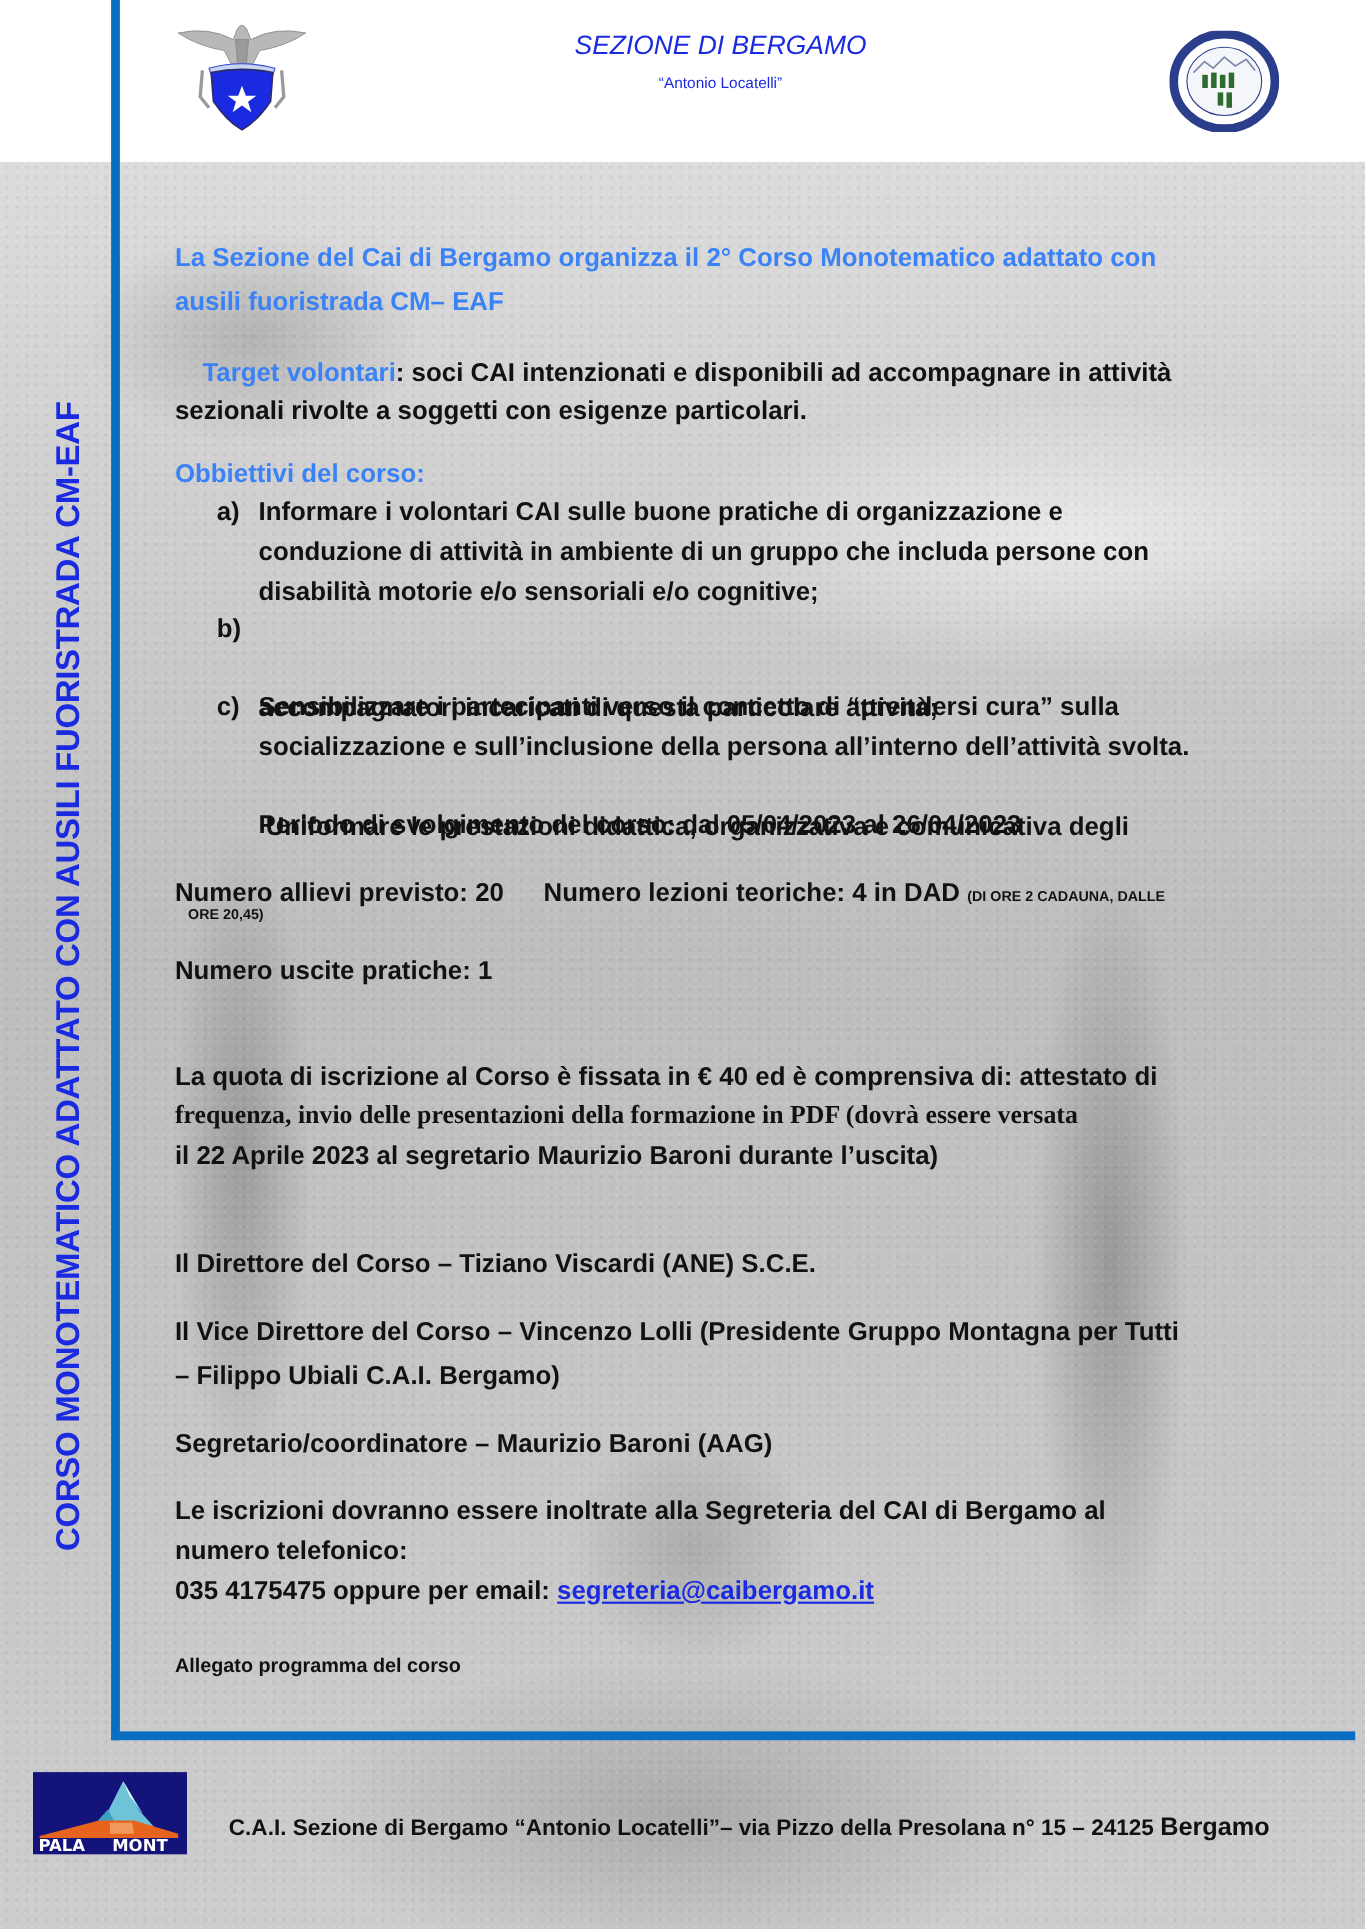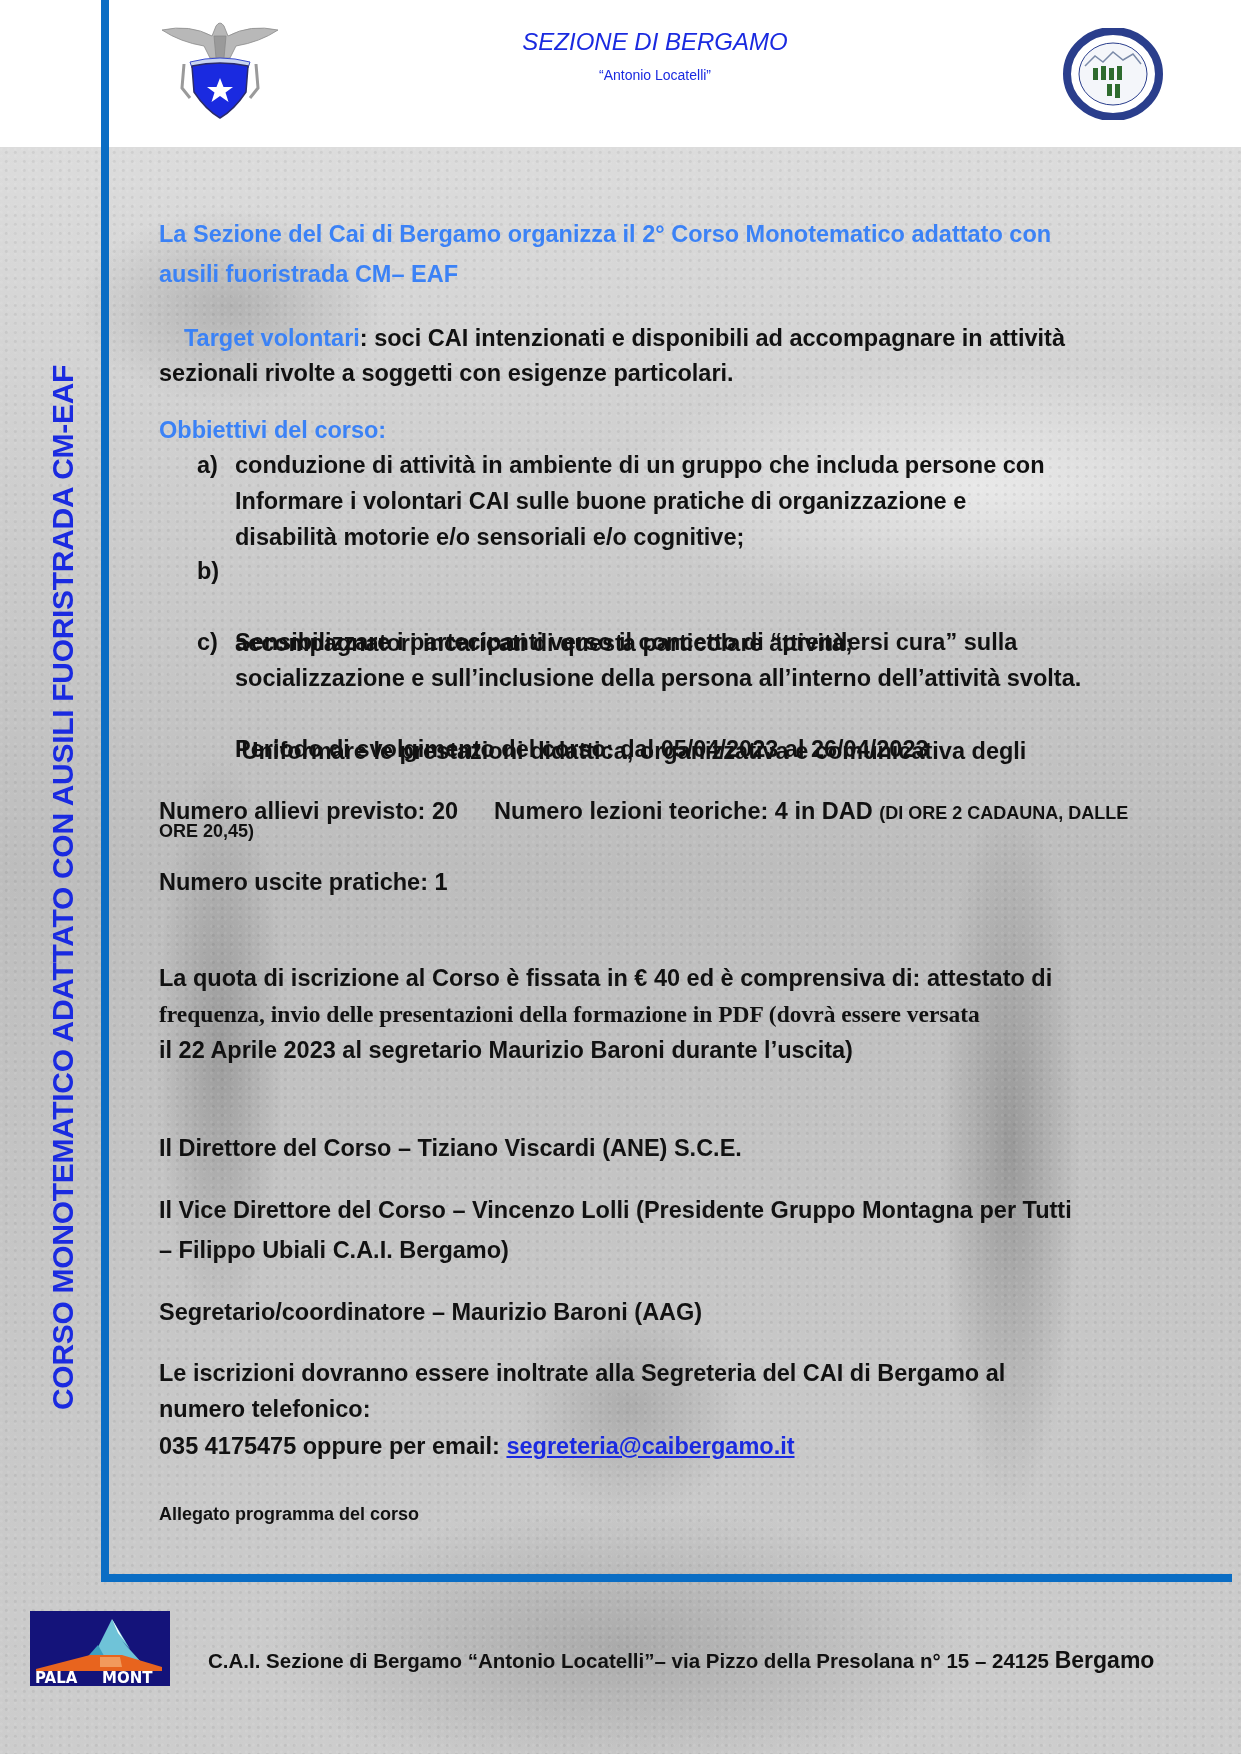--- a/index.html
+++ b/index.html
@@ -49,21 +49,21 @@
     white-space: nowrap; color: #1a2ae0; font-weight: bold; font-size: 30px; letter-spacing: -0.3px;
     width: 1130px; text-align: left;
   }
 
   .content { position: absolute; left: 159px; top: 0; width: 1010px; color: #111; }
   .txt { position: absolute; left: 0; font-weight: bold; font-size: 23.5px; line-height: 36px; white-space: nowrap; }
   .blue { color: #3b82f6; }
   .list-item { position: absolute; left: 38px; font-weight: bold; font-size: 23.5px; line-height: 36px; }
   .list-item .marker { position: absolute; left: 0; top: 0; }
   .list-item .body { position: absolute; left: 38px; top: 0; white-space: nowrap; }
-  .small-caps { font-size: 18px; }
+  .small-caps { font-size: 13px; }
   .email-link { color: #1a2ae0; text-decoration: underline; }
 
   .footer-logo { position: absolute; left: 30px; top: 1611px; width: 140px; height: 75px; }
   .footer-text {
     position: absolute; left: 208px; top: 1647px; font-weight: bold; font-size: 20.5px; color: #111; white-space: nowrap;
   }
   .footer-text .big { font-size: 23px; margin-top: 37px; }
 </style>
 </head>
 <body>
@@ -113,22 +113,22 @@
   <div class="txt blue" style="top:256px;">ausili fuoristrada CM– EAF</div>
 
   <div class="txt" style="top:320px;margin-left:25px;"><span class="blue">Target volontari</span><span>: soci CAI intenzionati e disponibili ad accompagnare in attività</span></div>
   <div class="txt" style="top:355px;">sezionali rivolte a soggetti con esigenze particolari.</div>
 
   <div class="txt blue" style="top:412px;">Obbiettivi del corso:</div>
 
   <div class="list-item" style="top:447px;">
     <span class="marker">a)</span>
     <div class="body">
+      <div>Informare i volontari CAI sulle buone pratiche di organizzazione e</div>
       <div>conduzione di attività in ambiente di un gruppo che includa persone con</div>
-      <div>Informare i volontari CAI sulle buone pratiche di organizzazione e</div>
       <div>disabilità motorie e/o sensoriali e/o cognitive;</div>
     </div>
   </div>
   <div class="list-item" style="top:553px;">
     <span class="marker">b)</span>
     <div class="body" style="white-space:pre;">
       <div>accompagnatori incaricati di questa particolare attività;</div>
       <div> Uniformare le prestazioni didattica, organizzativa e comunicativa degli</div>
     </div>
   </div>
@@ -139,21 +139,21 @@
       <div>socializzazione e sull’inclusione della persona all’interno dell’attività svolta.</div>
     </div>
   </div>
 
   <div class="txt" style="top:731px; left:76px;">Periodo di svolgimento del corso: dal 05/04/2023 al 26/04/2023</div>
 
   <div class="txt" style="top:793px;">
     <span>Numero allievi previsto: 20</span><span style="display:inline-block;width:36px;"></span><span>Numero lezioni teoriche: 4 in DAD</span>
     <span class="small-caps">(DI ORE 2 CADAUNA, DALLE</span>
   </div>
-  <div class="txt small-caps" style="top:820px; line-height:22px;">ORE 20,45)</div>
+  <div class="txt small-caps" style="top:820px; line-height:22px;margin-left:12px;">ORE 20,45)</div>
   <div class="txt" style="top:864px;">Numero uscite pratiche: 1</div>
 
   <div class="txt" style="top:960px;">La quota di iscrizione al Corso è fissata in € 40 ed è comprensiva di: attestato di</div>
   <div class="txt" style="top:996px;font-family:Liberation Serif, serif;">frequenza, invio delle presentazioni della formazione in PDF (dovrà essere versata</div>
   <div class="txt" style="top:1032px;">il 22 Aprile 2023 al segretario Maurizio Baroni durante l’uscita)</div>
 
   <div class="txt" style="top:1130px;">Il Direttore del Corso – Tiziano Viscardi (ANE) S.C.E.</div>
   <div class="txt" style="top:1192px;">Il Vice Direttore del Corso – Vincenzo Lolli (Presidente Gruppo Montagna per Tutti</div>
   <div class="txt" style="top:1232px;">– Filippo Ubiali C.A.I. Bergamo)</div>
   <div class="txt" style="top:1294px;">Segretario/coordinatore – Maurizio Baroni (AAG)</div>

